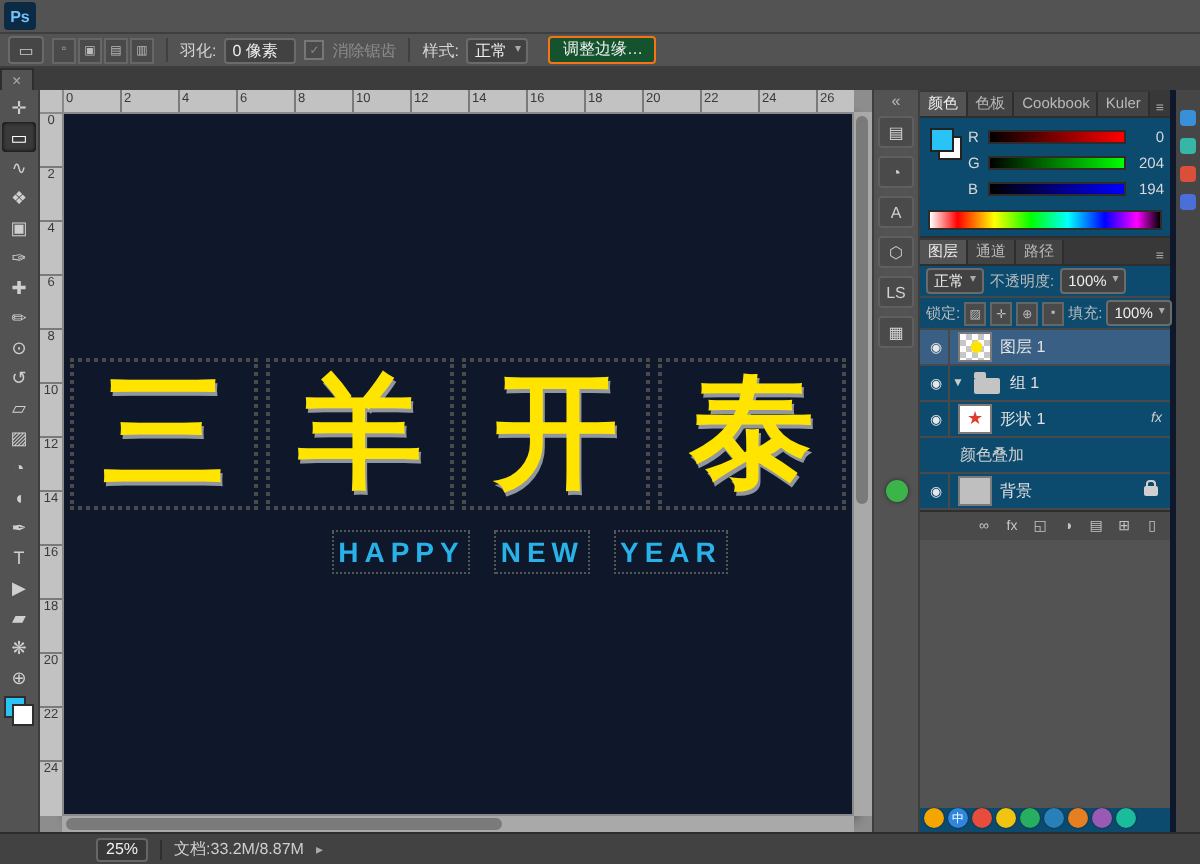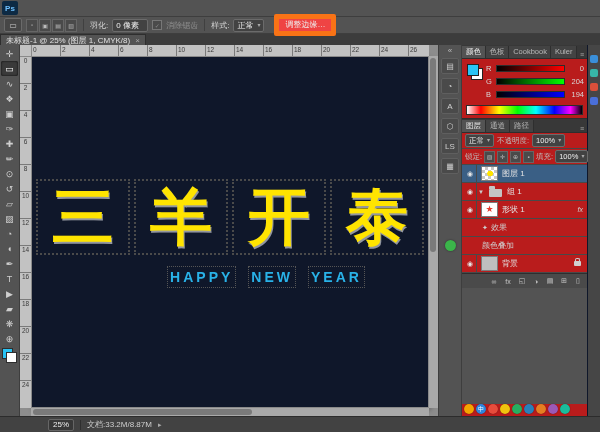--- a/index.html
+++ b/index.html
@@ -17,21 +17,21 @@
   .opt-toolicon{width:16px;height:12px;border:1px solid #6a6a6a;background:#464646;display:flex;align-items:center;justify-content:center;font-size:8px;color:#ccc;border-radius:2px;flex:none;}
   .opt-modes{display:flex;gap:1px;}
   .opt-mode{width:10px;height:11px;border:1px solid #666;background:#4a4a4a;color:#bbb;font-size:6px;display:flex;align-items:center;justify-content:center;}
   .opt-sep{width:1px;height:12px;background:#404040;margin:0 2px;}
   .opt-label{color:#d5d5d5;}
   .opt-field{background:#424242;border:1px solid #6b6b6b;border-radius:2px;padding:0 3px;min-width:28px;height:11px;line-height:11px;color:#eee;}
   .opt-check{width:8px;height:8px;border:1px solid #777;background:#4a4a4a;display:inline-flex;align-items:center;justify-content:center;font-size:6px;color:#888;}
   .opt-label.dim{color:#8c8c8c;text-align:center;}
   .opt-drop{background:#424242;border:1px solid #6b6b6b;border-radius:2px;padding:0 3px;height:11px;line-height:11px;display:flex;align-items:center;gap:4px;color:#eee;}
   .caret{font-size:6px;color:#aaa;}
-  .opt-button{background:#ef4444;border:5px solid #f97316;border-radius:2px;padding:0 6px;height:12px;line-height:12px;color:#eee;margin-left:6px;text-align:center;}
+  .opt-button{background:#14532d;border:1px solid #f97316;border-radius:2px;padding:0 6px;height:12px;line-height:12px;color:#eee;margin-left:6px;text-align:center;}
 
   
   .tabbar{height:13px;background:#3c3c3c;display:flex;align-items:flex-end;border-bottom:1px solid #2e2e2e;}
   .doctab{background:#535353;border:1px solid #2e2e2e;border-bottom:none;height:12px;line-height:12px;font-size:8px;
           padding:0 5px;display:flex;gap:5px;color:#e0e0e0;white-space:nowrap;}
   .doctab .close{color:#aaa;}
 
   
   .main{position:absolute;top:45px;left:0;right:0;bottom:15px;display:flex;}
 
@@ -66,21 +66,21 @@
 
   
   .dock{width:22px;background:#535353;border-left:1px solid #3e3e3e;border-right:1px solid #3e3e3e;
         display:flex;flex-direction:column;align-items:center;flex:none;}
   .dock-collapse{font-size:8px;color:#bbb;height:11px;line-height:11px;}
   .dock-icon{width:16px;height:14px;margin:2px 0;background:#4a4a4a;border:1px solid #5f5f5f;border-radius:2px;
              display:flex;align-items:center;justify-content:center;font-size:8px;color:#d0d0d0;flex:none;}
   .dock-badge{width:11px;height:11px;border-radius:50%;margin-top:64px;flex:none;box-shadow:0 0 2px rgba(0,0,0,.5);}
 
   
-  .panels{width:125px;background:#b91c1c;display:flex;flex-direction:column;flex:none;border-right:1px solid #0f172a;}
+  .panels{width:125px;background:#0c4a6e;display:flex;flex-direction:column;flex:none;border-right:3px solid #0f172a;}
   .ptabs{height:13px;background:#383838;display:flex;align-items:flex-end;font-size:7.5px;border-bottom:1px solid #2e2e2e;}
   .ptab{padding:0 4px;height:12px;line-height:12px;color:#b9b9b9;background:#434343;border-right:1px solid #2e2e2e;white-space:nowrap;overflow:hidden;}
   .ptab.active{background:#535353;color:#eee;}
   .pmenu{margin-left:auto;color:#aaa;font-size:7px;padding:0 3px;}
 
   .color-body{position:relative;height:59px;border-bottom:1px solid #2e2e2e;}
   .cp-swatch-bg{position:absolute;left:9px;top:9px;width:10px;height:10px;background:#fff;border:1px solid #222;}
   .cp-swatch-fg{position:absolute;left:5px;top:5px;width:10px;height:10px;border:1px solid #222;z-index:1;}
   .chan-rows{position:absolute;left:24px;right:3px;top:3px;}
   .chan-row{display:flex;align-items:center;height:13px;gap:3px;}
@@ -166,21 +166,20 @@
     <span class="opt-label">样式:</span>
     <span class="opt-drop">
         <span>正常</span>
         <span class="caret">▾</span>
       </span>
     <span class="opt-button">调整边缘…</span>
   </div>
 
   <div class="tabbar">
     <div class="doctab">
-      <span>未标题-1 @ 25% (图层 1, CMYK/8)</span>
       <span class="close">×</span>
     </div>
   </div>
 
   <div class="main">
 
     <div class="tools" id="tools">
         <div class="tool">✛</div>
         <div class="tool active">▭</div>
         <div class="tool">∿</div>
@@ -351,24 +350,20 @@
             </div>
             <div class="lrow">
               <span class="eyebox">
                 <span class="eye">◉</span>
               </span>
               <span class="thumb shape">★</span>
               <span class="lname">形状 1</span>
               <span class="fxbadge">fx</span>
             </div>
             <div class="lrow indent">
-              <span class="fxstar">✦</span>
-              <span class="lname">效果</span>
-            </div>
-            <div class="lrow indent">
               <span class="lname">颜色叠加</span>
             </div>
             <div class="lrow">
               <span class="eyebox">
                 <span class="eye">◉</span>
               </span>
               <span class="thumb bgthumb"></span>
               <span class="lname">背景</span>
               <span class="lock"></span>
             </div>

